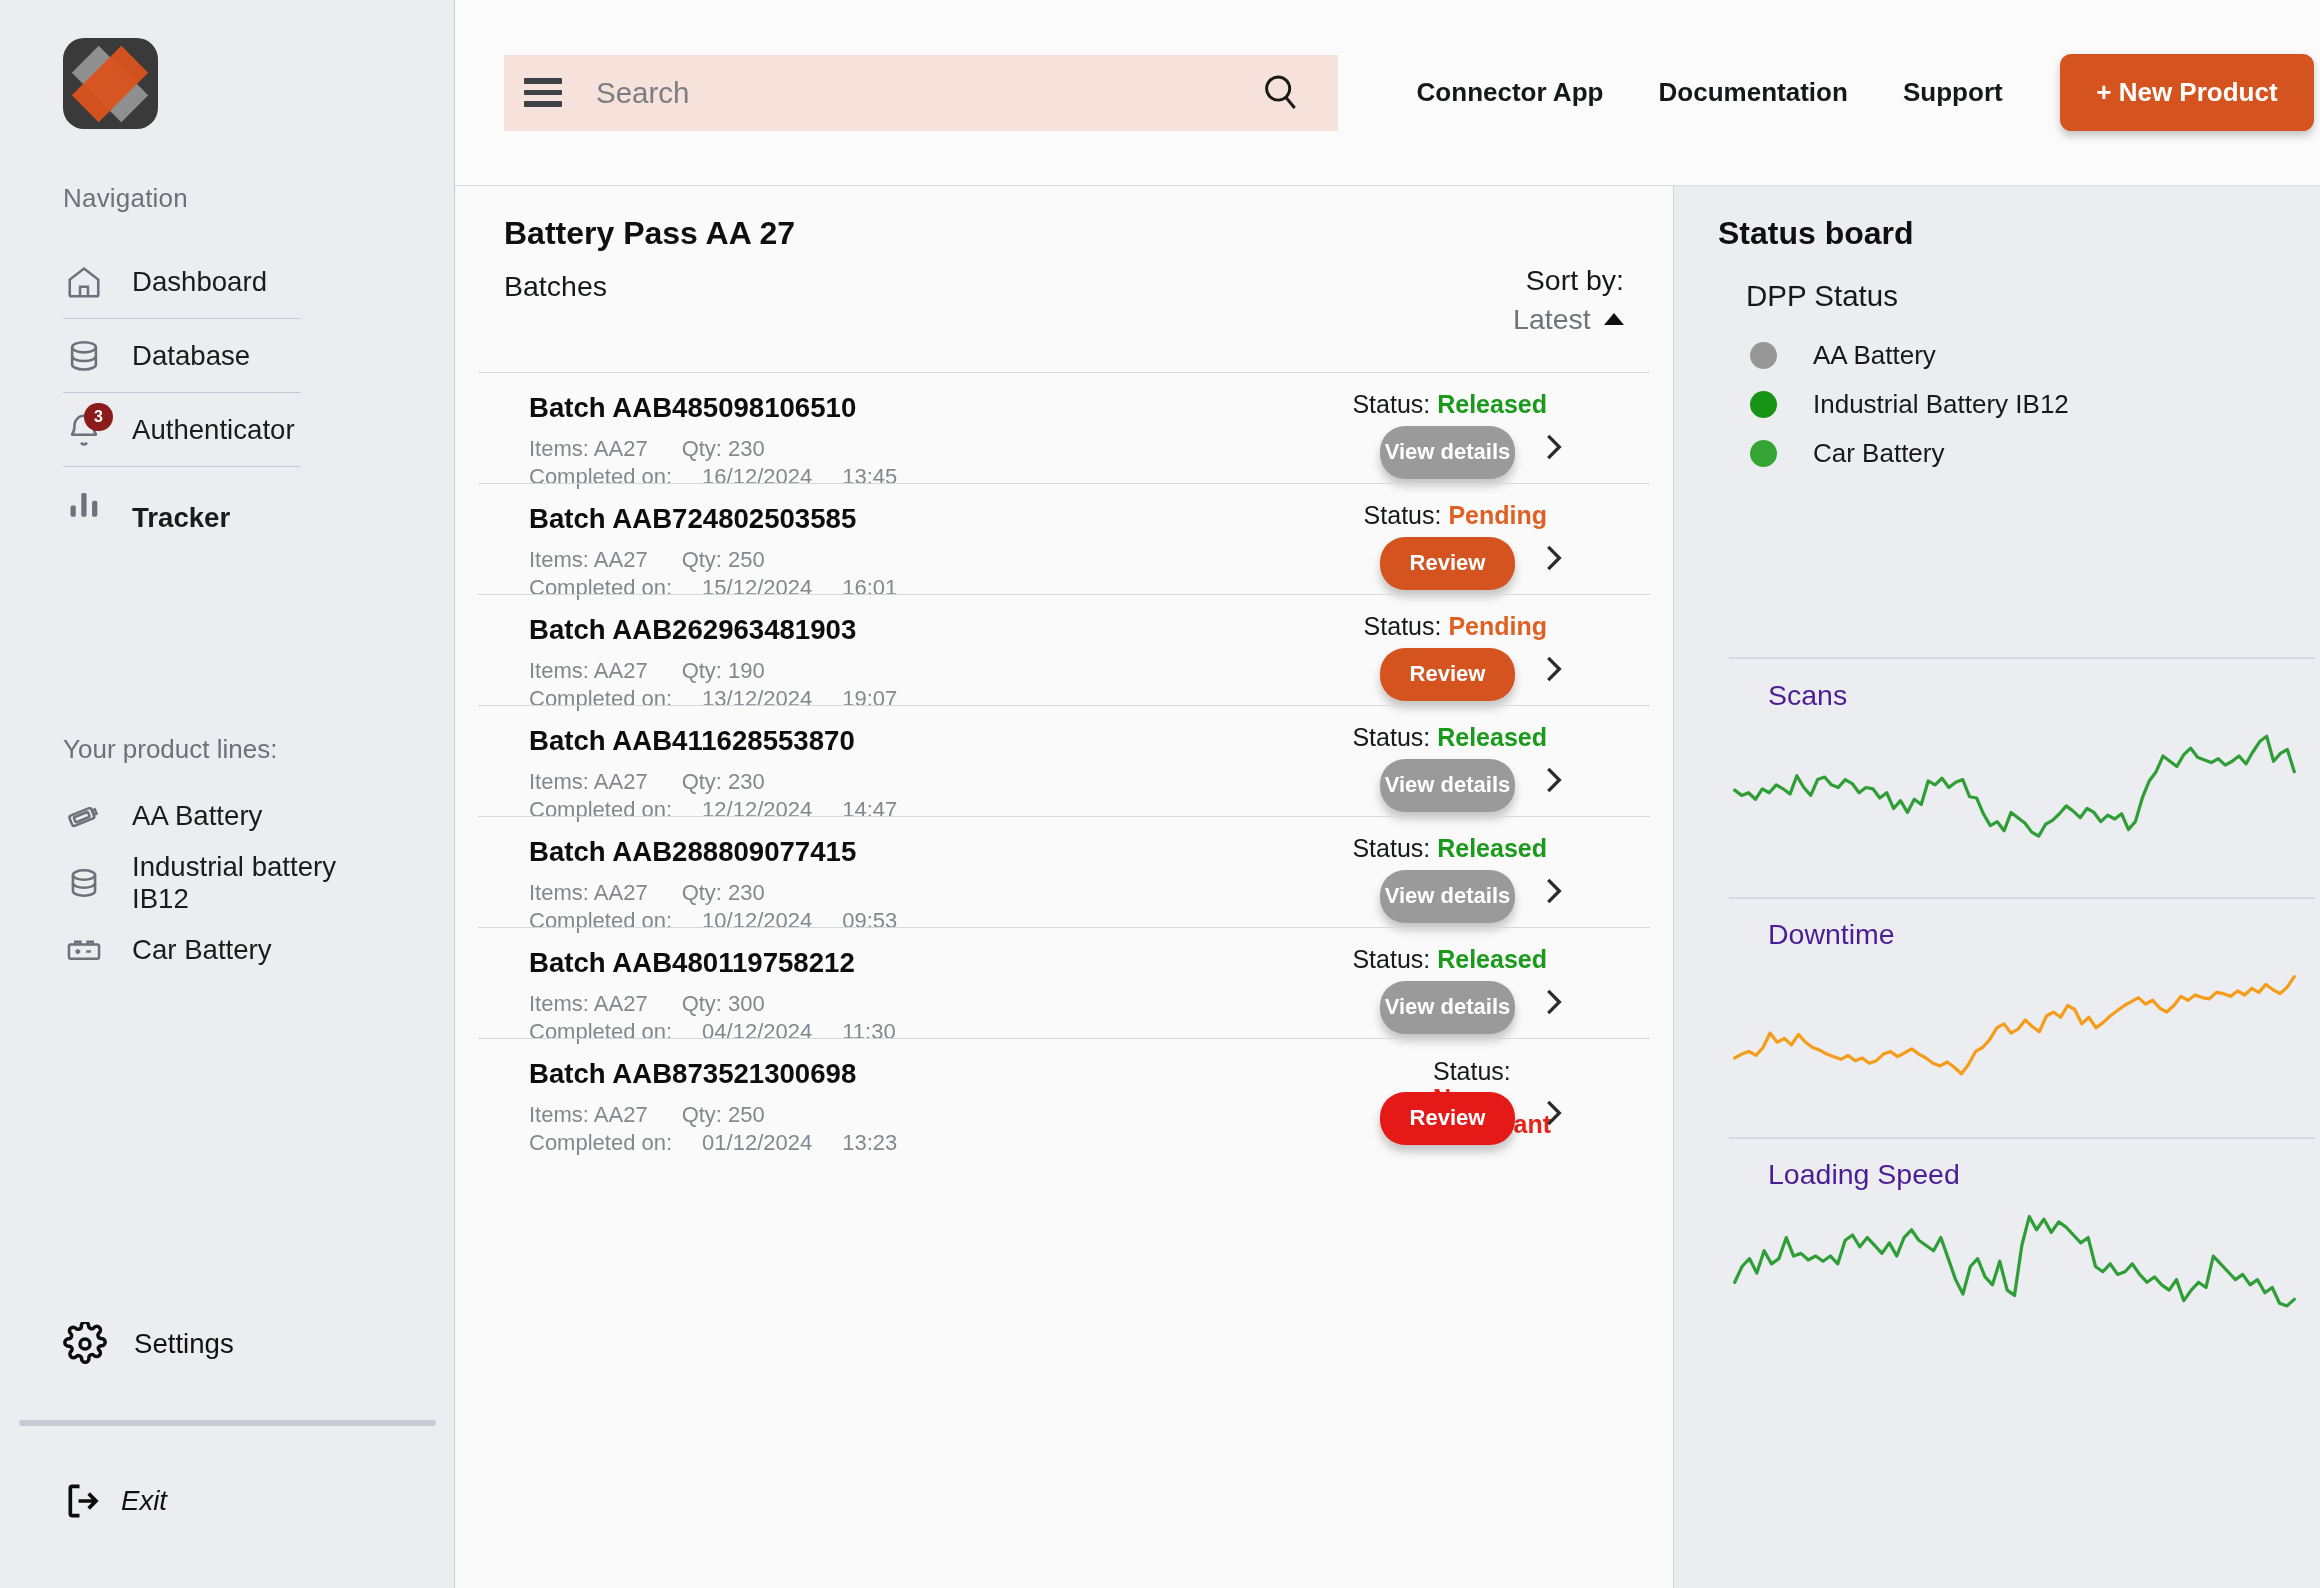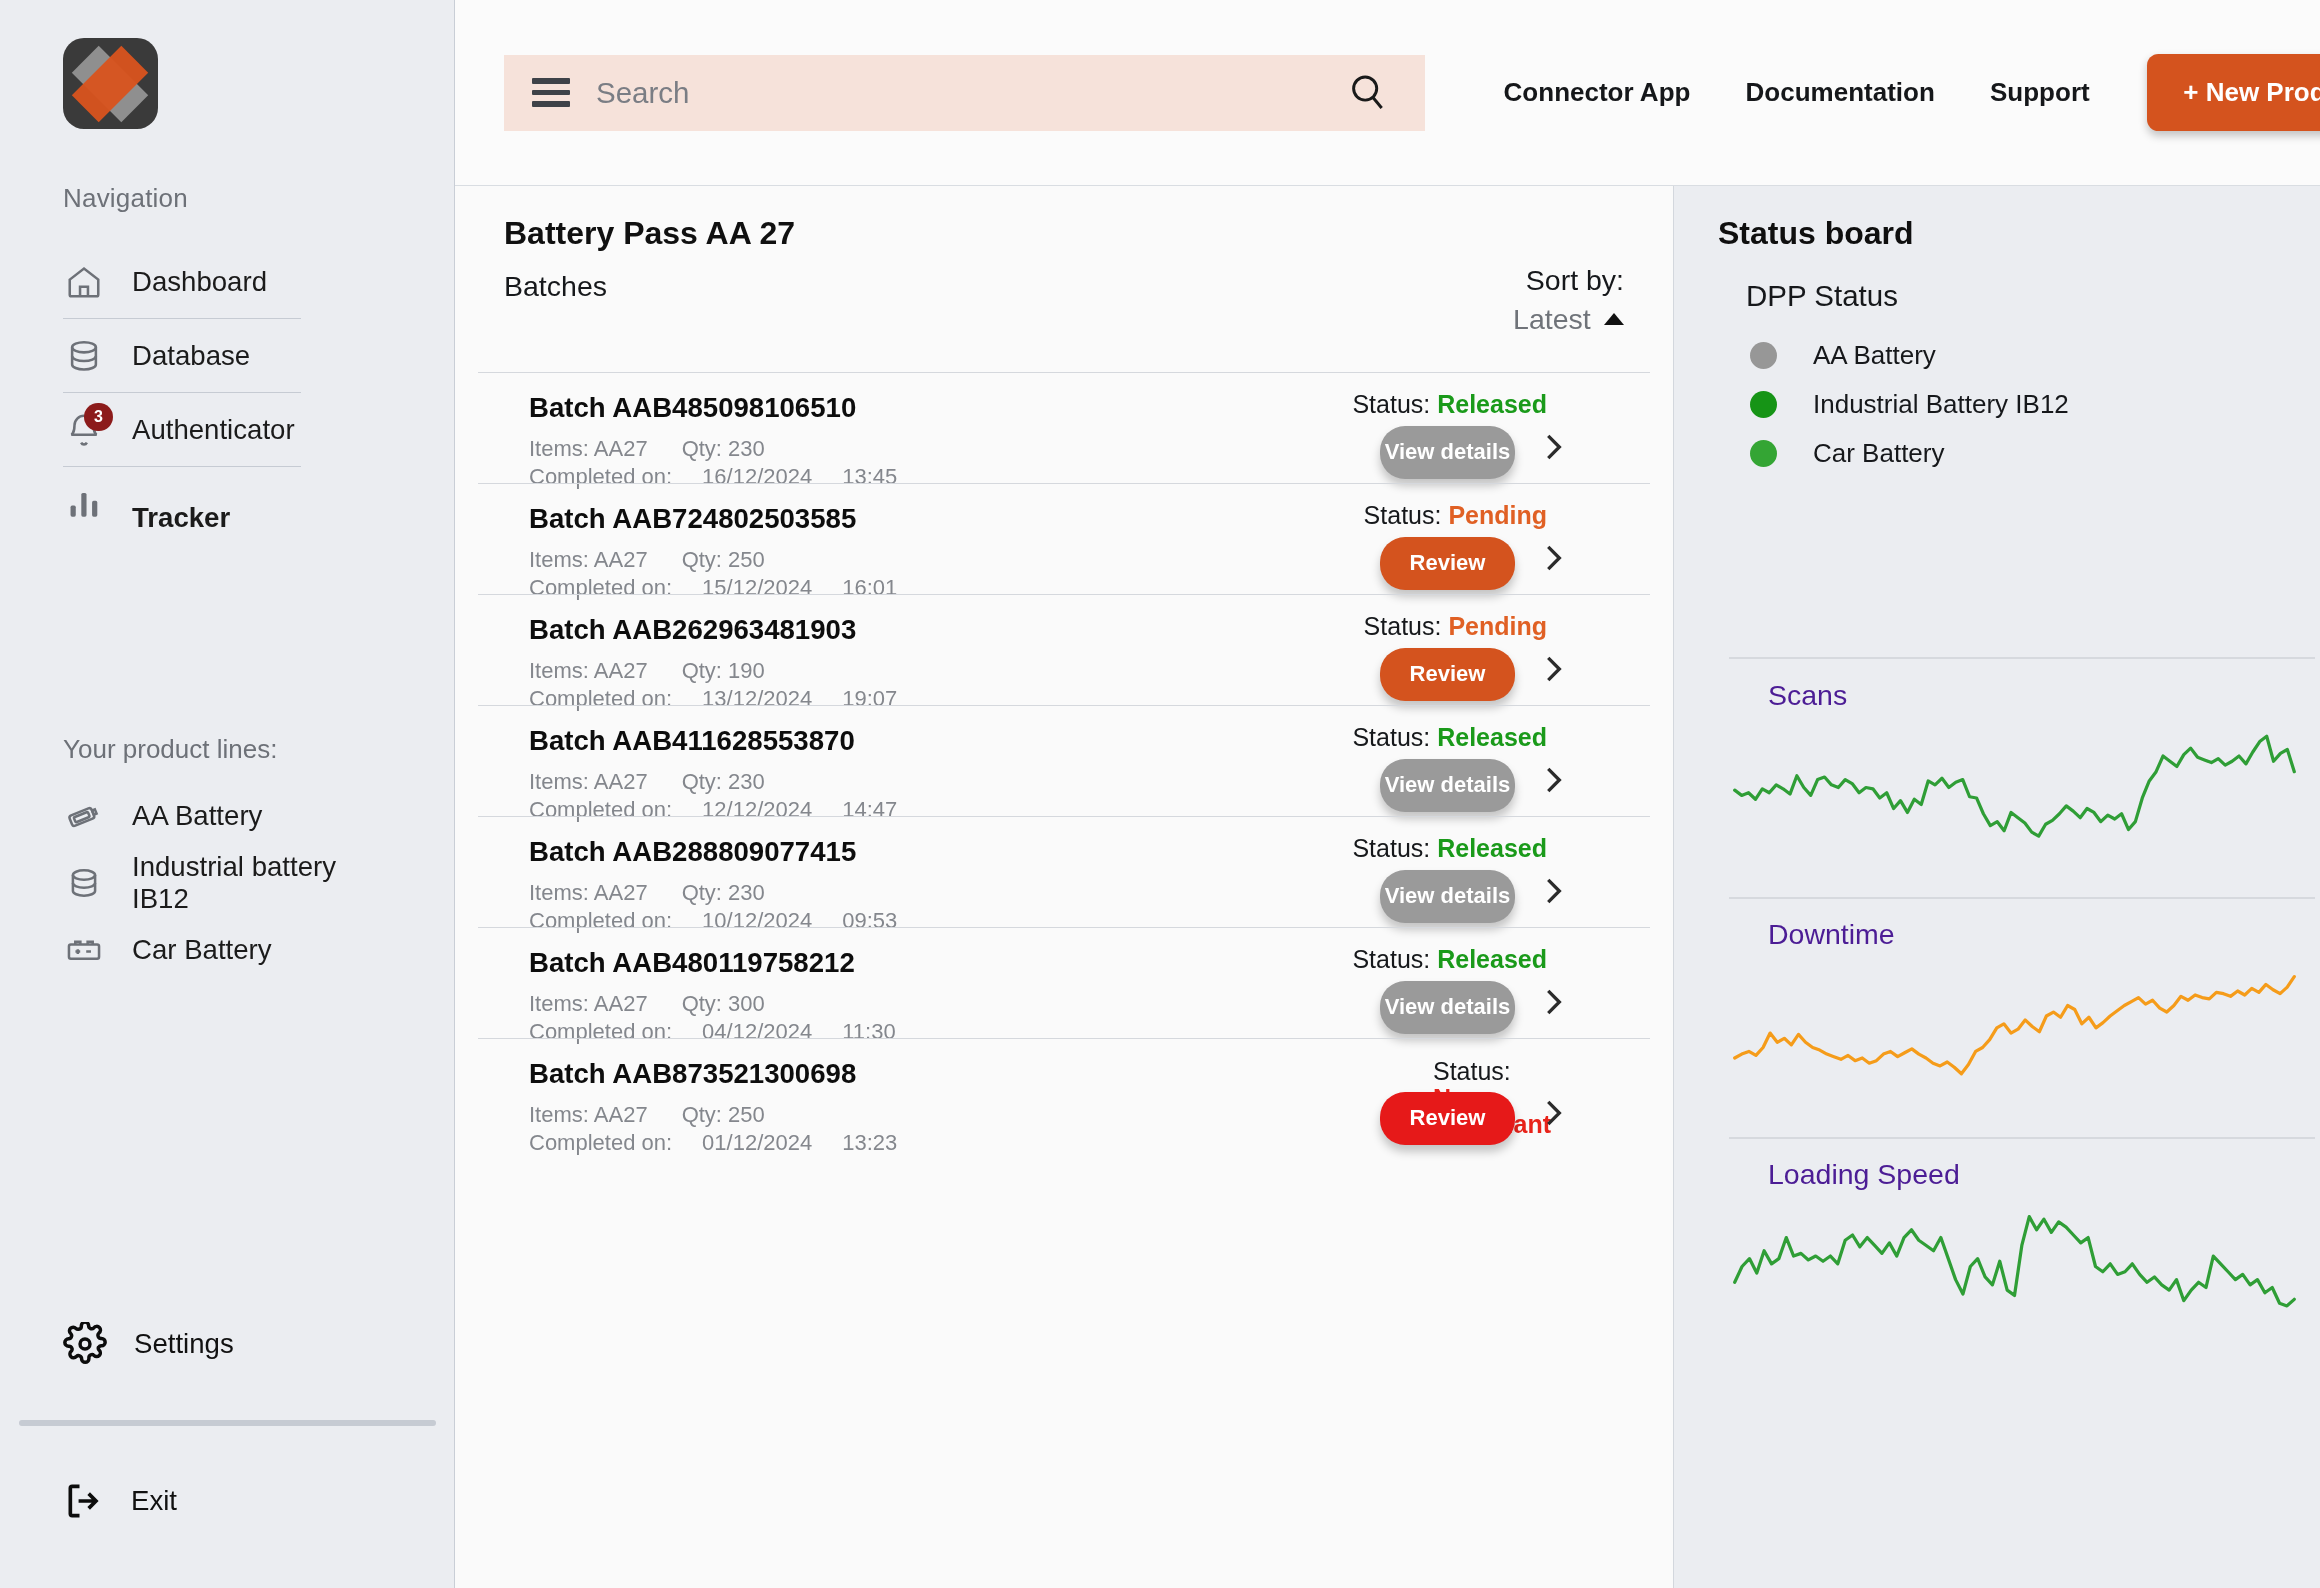--- a/index.html
+++ b/index.html
@@ -91,42 +91,42 @@
   .settings-item .ico { width: 44px; height: 44px; display:flex; align-items:center; justify-content:center;}
   .settings-item .txt { font-size: 27.6px; color: #111; }
 
   .sb-divider {
     position: absolute; left: 19px; top: 1420px;
     width: 417px; height: 5.7px; background: #c6cbd3; border-radius: 2.9px;
   }
 
   .exit-item {
     position: absolute; left: 63px; top: 1479px;
-    display: flex; align-items: center; gap: 24px; cursor: pointer;
+    display: flex; align-items: center; gap: 14px; cursor: pointer; font-style: italic;
   }
   .exit-item .ico { width: 44px; height: 44px; display:flex; align-items:center; justify-content:center;}
   .exit-item .txt { font-size: 27.6px; color: #111; }
 
   
   .right { flex: 1; height: 1588px; display: flex; flex-direction: column; background:#d9dde2;}
 
   .topbar {
     height: 186px;
     background: #fbfbfb;
     display: flex; align-items: center;
     padding: 0 46px 0 49px;
     position: relative;
     border-bottom: 1.9px solid #d9dde2;
   }
   .searchbox {
-    width: 921px; height: 76px;
+    width: 834px; height: 76px;
     background: #f6e2da;
     display: flex; align-items: center;
-    padding: 0 32px 0 28px;
-    gap: 26px;
+    padding: 0 32px 0 20px;
+    gap: 34px;
     position: relative;
   }
   .hamburger { width: 38px; height: 28.5px; display: flex; flex-direction: column; justify-content: space-between; cursor: pointer; }
   .hamburger span { display:block; height: 5.7px; background: #3e4248; border-radius:1px;}
   .search-ph { font-size: 29.5px; color: #7a7d84; flex: 1; }
   .search-ico { position: absolute; right: 36px; top: 50%; transform: translateY(-50%); cursor: pointer;}
 
   .topnav { display: flex; align-items: center; gap: 0; margin-left: 51px; }
   .topnav a {
     font-size: 26px; font-weight: bold; color: #15171a;

